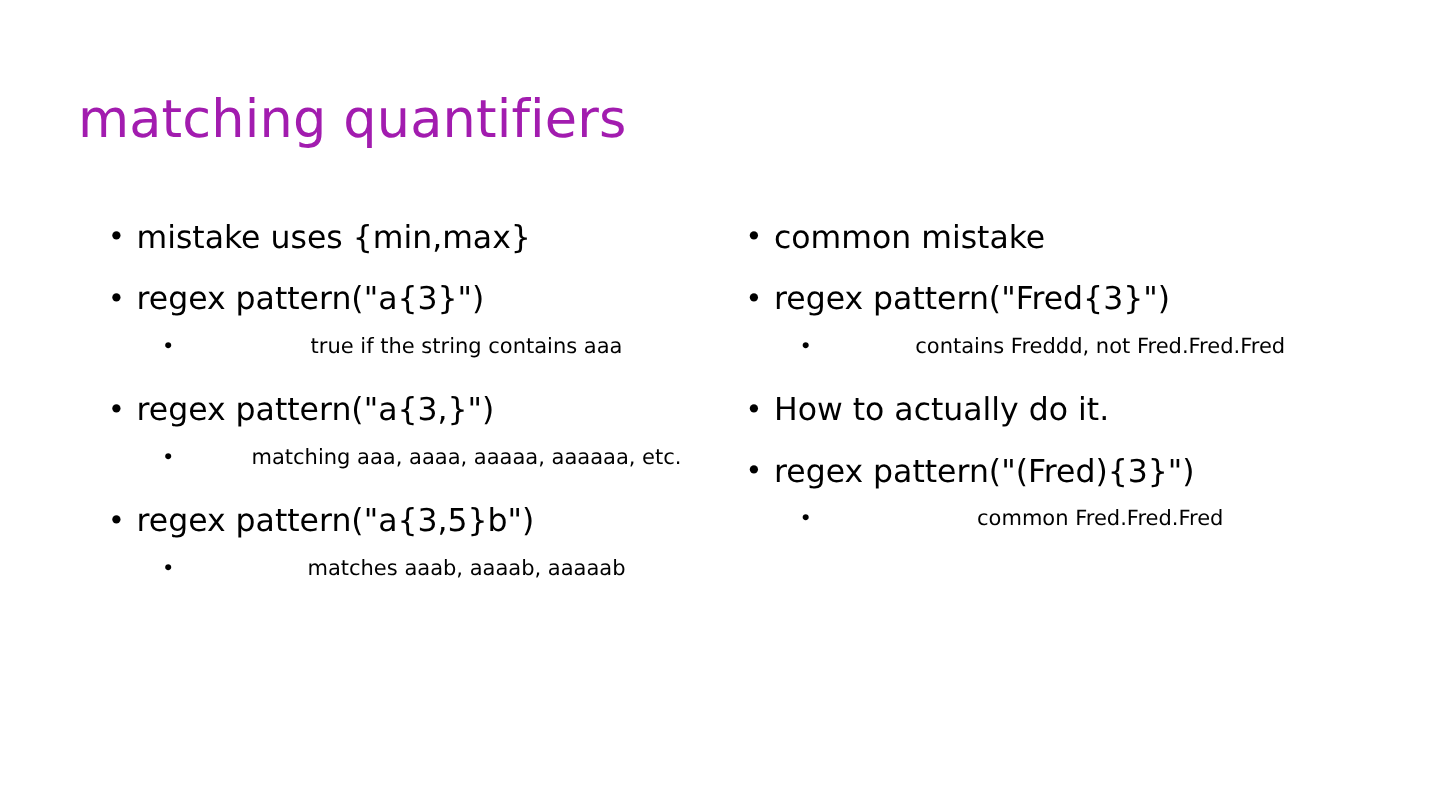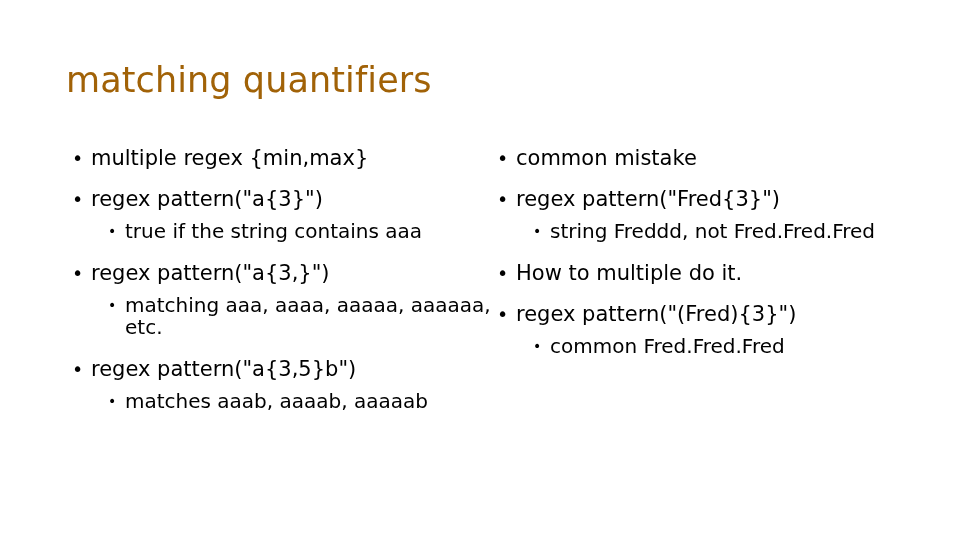--- a/index.html
+++ b/index.html
@@ -11,28 +11,28 @@
     position: relative;
     width: 960px;
     height: 540px;
     background: #ffffff;
     overflow: hidden;
     font-family: "DejaVu Sans", "Liberation Sans", sans-serif;
     color: #000000;
   }
   .slide-title {
     position: absolute;
-    left: 66px;
+    left: 52px;
     top: 58px;
     width: 840px;
     font-size: 35px;
     line-height: 44px;
     font-weight: 400;
     letter-spacing: 0.1px;
-    color: #a16207;
+    color: #a21caf;
     white-space: nowrap;
   }
   .body-columns {
     position: absolute;
     left: 0;
     top: 145px;
     width: 960px;
     display: flex;
     flex-direction: row;
     align-items: flex-start;
@@ -86,41 +86,42 @@
     line-height: 22px;
     margin-left: 36px;
     margin-bottom: 12px;
   }
   .lvl2 .bullet-glyph {
     width: 17px;
     font-size: 14px;
     line-height: 22px;
   }
   .lvl2 .bullet-text {
-    font-size: 20px;
+    font-size: 14px;
     line-height: 22px;
+    text-align: center;
   }
   .gap-sm { margin-bottom: 7px; }
   .gap-md { margin-bottom: 14px; }
   .gap-lg { margin-bottom: 18px; }
 </style>
 </head>
 <body>
 
 <div class="slide">
 
   <div class="slide-title">matching quantifiers</div>
 
   <div class="body-columns">
 
     <div class="column column-left">
 
       <div class="bullet lvl1 gap-md">
         <span class="bullet-glyph">•</span>
-        <span class="bullet-text">multiple regex {min,max}</span>
+        <span class="bullet-text">mistake uses {min,max}</span>
       </div>
 
       <div class="bullet lvl1 gap-sm">
         <span class="bullet-glyph">•</span>
         <span class="bullet-text">regex pattern("a{3}")</span>
       </div>
 
       <div class="bullet lvl2 gap-lg">
         <span class="bullet-glyph">•</span>
         <span class="bullet-text">true if the string contains aaa</span>
@@ -155,26 +156,26 @@
         <span class="bullet-text">common mistake</span>
       </div>
 
       <div class="bullet lvl1 gap-sm">
         <span class="bullet-glyph">•</span>
         <span class="bullet-text">regex pattern("Fred{3}")</span>
       </div>
 
       <div class="bullet lvl2 gap-lg">
         <span class="bullet-glyph">•</span>
-        <span class="bullet-text">string Freddd, not Fred.Fred.Fred</span>
+        <span class="bullet-text">contains Freddd, not Fred.Fred.Fred</span>
       </div>
 
       <div class="bullet lvl1 gap-md">
         <span class="bullet-glyph">•</span>
-        <span class="bullet-text">How to multiple do it.</span>
+        <span class="bullet-text">How to actually do it.</span>
       </div>
 
       <div class="bullet lvl1 gap-sm">
         <span class="bullet-glyph">•</span>
         <span class="bullet-text">regex pattern("(Fred){3}")</span>
       </div>
 
       <div class="bullet lvl2">
         <span class="bullet-glyph">•</span>
         <span class="bullet-text">common Fred.Fred.Fred</span>

